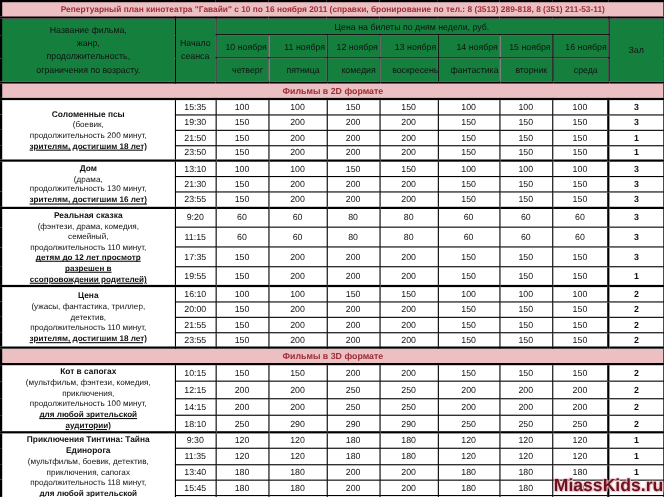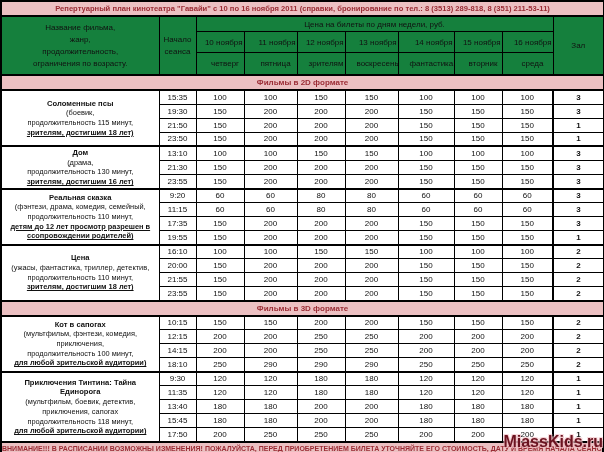--- a/index.html
+++ b/index.html
@@ -33,21 +33,21 @@
   tr.weekday-head th{height:21px;border-bottom:2px solid #000;padding-left:11px;}
   tr.section-row td{
     background:var(--pink);color:var(--darkred);
     font-weight:bold;font-size:8px;text-align:center;height:13px;
     border-top:2px solid #000;border-bottom:2px solid #000;
   }
   tr.data-row{height:14px;}
   tr.data-row td{border:1px solid #000;text-align:center;font-size:8px;}
   tr.film-first td{border-top:2px solid #000;}
   td.film-cell{
-    text-align:center;line-height:1.3;padding:1px 4px;
+    text-align:center;line-height:1.3;padding:1px 15px;
     border-right:1px solid #000;
   }
   .film-name{font-weight:bold;font-size:7.6px;}
   .film-detail{font-size:7.4px;}
   .film-restriction{
     font-size:7.4px;font-weight:bold;text-decoration:underline;
     white-space:pre-line;
   }
   td.time-cell{font-size:8px;}
   td.price-cell{font-size:8px;}
@@ -102,36 +102,36 @@
       <th>11 ноября</th>
       <th>12 ноября</th>
       <th>13 ноября</th>
       <th>14 ноября</th>
       <th>15 ноября</th>
       <th>16 ноября</th>
     </tr>
     <tr class="weekday-head">
       <th>четверг</th>
       <th>пятница</th>
-      <th>зрителям</th>
+      <th>комедия</th>
       <th>воскресенье</th>
       <th>фантастика</th>
       <th>вторник</th>
       <th>среда</th>
     </tr>
   </thead>
   <tbody>
       <tr class="section-row">
         <td colspan="10">Фильмы в 2D формате</td>
       </tr>
       <tr class="data-row film-first">
         <td class="film-cell" rowspan="4">
           <div class="film-name">Соломенные псы</div>
           <div class="film-detail">(боевик,</div>
-          <div class="film-detail">продолжительность 115 минут,</div>
+          <div class="film-detail">продолжительность 200 минут,</div>
           <div class="film-restriction">зрителям, достигшим 18 лет)</div>
         </td>
         <td class="time-cell">15:35</td>
         <td class="price-cell">100</td>
         <td class="price-cell">100</td>
         <td class="price-cell">150</td>
         <td class="price-cell">150</td>
         <td class="price-cell">100</td>
         <td class="price-cell">100</td>
         <td class="price-cell">100</td>

